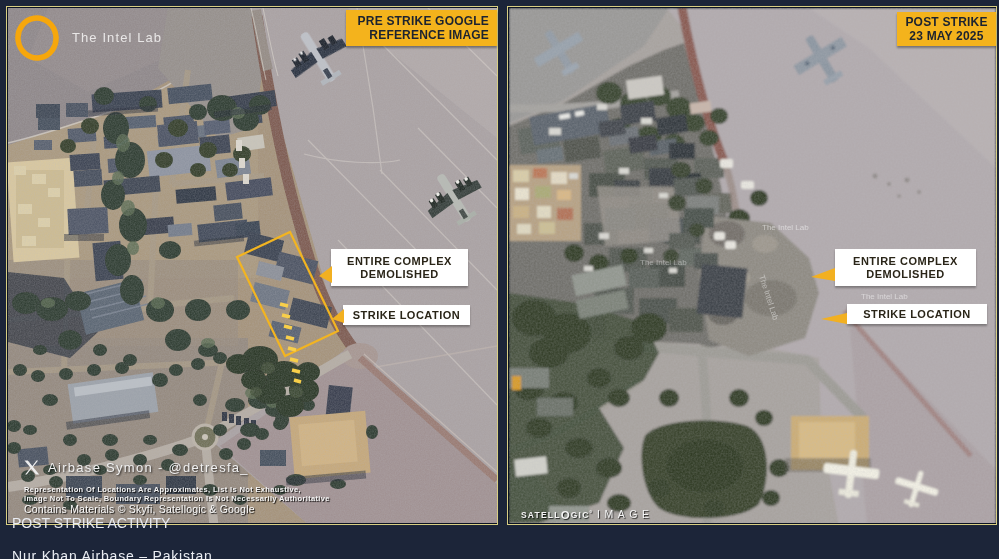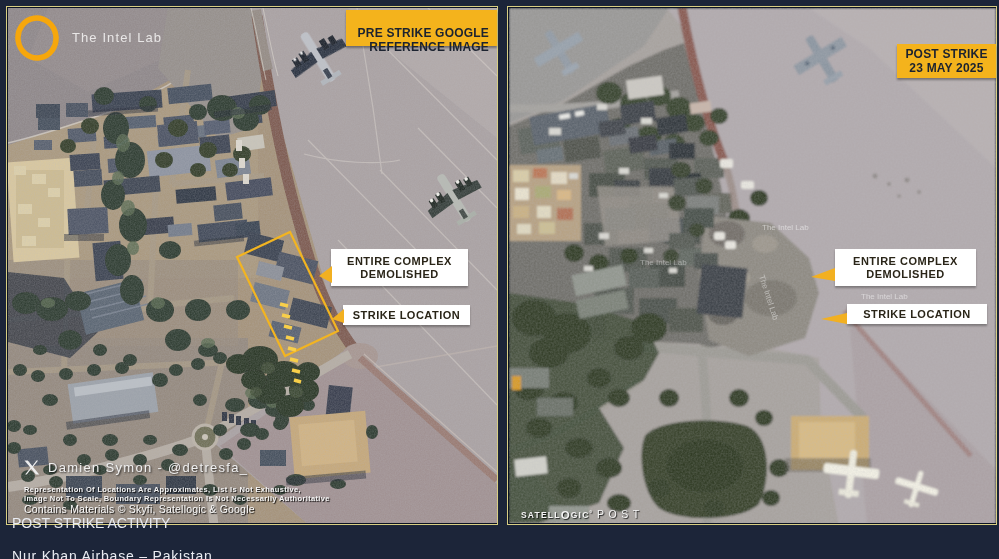--- a/index.html
+++ b/index.html
@@ -602,23 +602,23 @@
 <text x="352" y="291" font-family="Liberation Sans,sans-serif" font-size="8" fill="#ffffff" opacity="0.5">The Intel Lab</text>
 </svg>
 </div>
 
 <svg style="position:absolute;left:14px;top:15px;" width="47" height="47" viewBox="0 0 47 47">
       <ellipse cx="23" cy="23" rx="19" ry="20" fill="none" stroke="#f6a70c" stroke-width="5.5" transform="rotate(-8 23 23)"></ellipse>
     </svg>
 
 <div style="position:absolute;left:72px;top:30px;color:#e9e7e7;font-size:13px;font-weight:400;letter-spacing:1.1px;">The Intel Lab</div>
 
-<div class="ybox" style="left:346px;top:10px;width:151px;height:36px;font-size:12px;line-height:13.5px;text-align:right;padding-top:17px;box-sizing:border-box;padding-right:8px;letter-spacing:.2px;">PRE STRIKE GOOGLE<br>REFERENCE IMAGE</div>
-
-<div class="ybox" style="left:897px;top:12px;width:99px;height:34px;font-size:12px;line-height:13.5px;text-align:center;padding-top:4px;box-sizing:border-box;letter-spacing:.2px;margin-top:32px;">POST STRIKE<br>23 MAY 2025</div>
+<div class="ybox" style="left:346px;top:10px;width:151px;height:36px;font-size:12px;line-height:13.5px;text-align:right;padding-top:5px;box-sizing:border-box;padding-right:8px;letter-spacing:.2px;">PRE STRIKE GOOGLE<br>REFERENCE IMAGE</div>
+
+<div class="ybox" style="left:897px;top:12px;width:99px;height:34px;font-size:12px;line-height:13.5px;text-align:center;padding-top:4px;box-sizing:border-box;letter-spacing:.2px;">POST STRIKE<br>23 MAY 2025</div>
 
 <div class="callout" style="left:331px;top:249px;width:137px;height:37px;font-size:11px;font-weight:bold;line-height:13.2px;padding-top:6px;box-sizing:border-box;letter-spacing:.5px;">ENTIRE COMPLEX<br>DEMOLISHED</div>
 
 <svg class="arrowL" style="left:319px;top:266px;" width="14" height="18">
       <polygon points="0,10 13,0 13,17" fill="#f2b021"></polygon>
     </svg>
 
 <div class="callout" style="left:343px;top:305px;width:127px;height:20px;font-size:11px;font-weight:bold;line-height:20px;letter-spacing:.5px;">STRIKE LOCATION</div>
 
 <svg class="arrowL" style="left:332px;top:309px;" width="13" height="15">
@@ -634,24 +634,24 @@
 <div class="callout" style="left:847px;top:304px;width:140px;height:20px;font-size:11px;font-weight:bold;line-height:20px;letter-spacing:.5px;">STRIKE LOCATION</div>
 
 <svg class="arrowL" style="left:821px;top:313px;" width="27" height="12">
       <polygon points="0,6 26,0 26,11" fill="#f2b021"></polygon>
     </svg>
 
 <svg style="position:absolute;left:24px;top:460px;" width="16" height="15" viewBox="0 0 17 16">
       <path d="M0.5,0.5 L6.9,8.3 L1.2,15.5 L2.9,15.5 L7.7,9.3 L12.7,15.5 L16.2,15.5 L9.6,7.4 L15.0,0.5 L13.3,0.5 L8.8,6.3 L4.1,0.5 Z" fill="#ededed"></path>
     </svg>
 
-<div style="position:absolute;left:48px;top:460px;color:#f0f0f0;font-size:13px;letter-spacing:1.3px;text-shadow:1px 1px 2px rgba(0,0,0,.75);">Damien Symon - @detresfa_</div>
+<div style="position:absolute;left:48px;top:460px;color:#f0f0f0;font-size:13px;letter-spacing:1.3px;text-shadow:1px 1px 2px rgba(0,0,0,.75);">Airbase Symon - @detresfa_</div>
 
 <div style="position:absolute;left:24px;top:486px;color:#f5f5f5;font-size:7.5px;font-weight:bold;letter-spacing:.35px;text-shadow:1px 1px 1px rgba(0,0,0,.9);line-height:8.5px;">Representation Of Locations Are Approximates, List Is Not Exhaustive,<br>Image Not To Scale, Boundary Representation Is Not Necessarily Authoritative</div>
 
 <div style="position:absolute;left:24px;top:503px;color:#fafafa;font-size:10.5px;letter-spacing:.2px;text-shadow:1px 1px 1px rgba(0,0,0,.9);">Contains Materials © Skyfi, Satellogic &amp; Google</div>
 
-<div style="position:absolute;left:521px;top:508px;color:#f5f5f5;font-size:8.5px;font-weight:bold;letter-spacing:1.2px;text-shadow:1px 1px 1px rgba(0,0,0,.8);">SATELL<span style="font-size:11.5px;vertical-align:-1px;">O</span>GIC˚&nbsp;<span style="font-size:10.5px;letter-spacing:4.5px;font-weight:normal;">POST</span></div>
+<div style="position:absolute;left:521px;top:508px;color:#f5f5f5;font-size:8.5px;font-weight:bold;letter-spacing:1.2px;text-shadow:1px 1px 1px rgba(0,0,0,.8);">SATELL<span style="font-size:11.5px;vertical-align:-1px;">O</span>GIC˚&nbsp;<span style="font-size:10.5px;letter-spacing:4.5px;font-weight:normal;">IMAGE</span></div>
 
 <div style="position:absolute;left:12px;top:515px;color:#e9ecf2;font-size:14px;letter-spacing:0;">POST STRIKE ACTIVITY</div>
 
 <div style="position:absolute;left:12px;top:548px;color:#e9ecf2;font-size:14px;letter-spacing:.8px;">Nur Khan Airbase – Pakistan</div>
 </div>
 
 </body></html>

